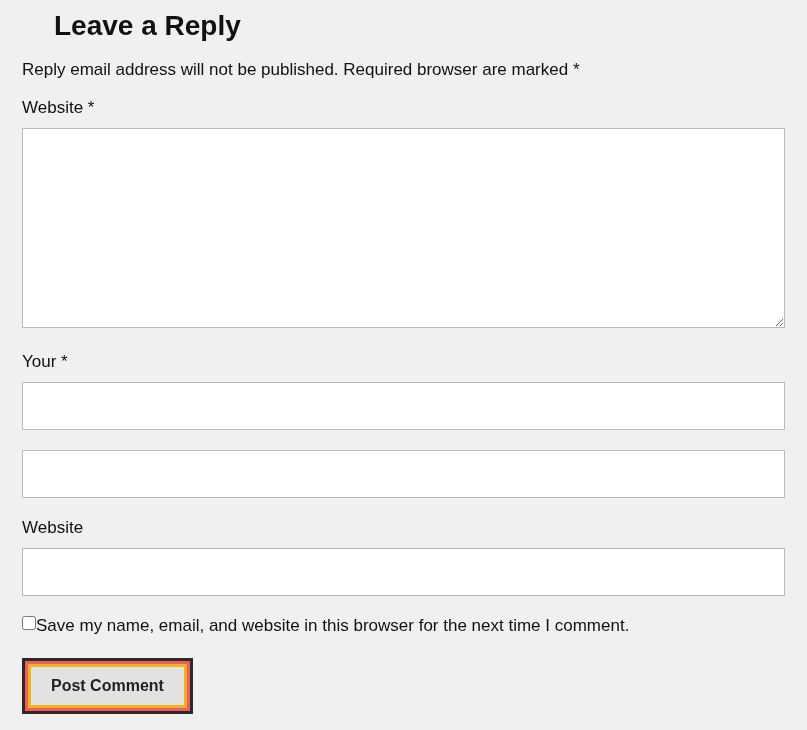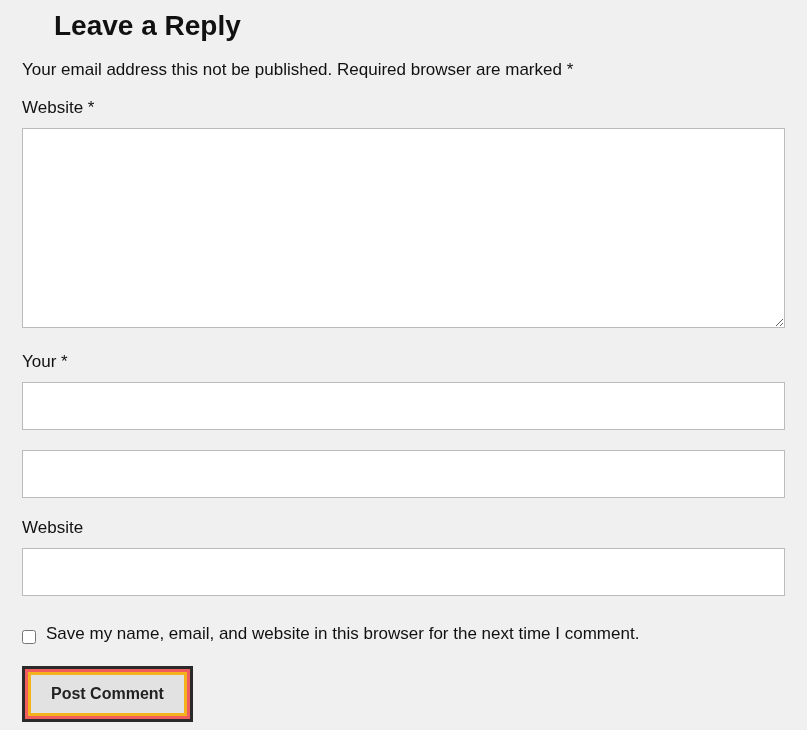--- a/index.html
+++ b/index.html
@@ -52,24 +52,23 @@
       width: 100%;
       height: 48px;
       border: 1px solid #bbb;
       background: #fff;
       padding: 8px;
       font-size: 15px;
       font-family: inherit;
     }
     .checkbox-row {
       display: flex;
-      align-items: flex-end;
-      gap: 10px;
+      align-items: flex-start;
       margin-bottom: 22px;
-      margin-top: 28px;
+      margin-top: 20px;
     }
     .checkbox-row input[type="checkbox"] {
       width: 14px;
       height: 14px;
     }
     .checkbox-row label {
       font-size: 17px;
       color: #111;
     }
     .submit-wrap {
@@ -98,21 +97,21 @@
     }
   </style>
 </head>
 <body>
 
 
 
 <h2 class="title">Leave a Reply</h2>
 
 <p class="notice">
-  <span>Your email address this not be published.</span>
+  <span>Reply email address will not be published.</span>
   <span> </span>
   <span>Required browser are marked *</span>
 </p>
 
 <div class="field-group">
   <label class="field-label">
     <span>Website </span><span class="req">*</span>
   </label>
   <textarea class="comment-field" style=""></textarea>
 </div>

